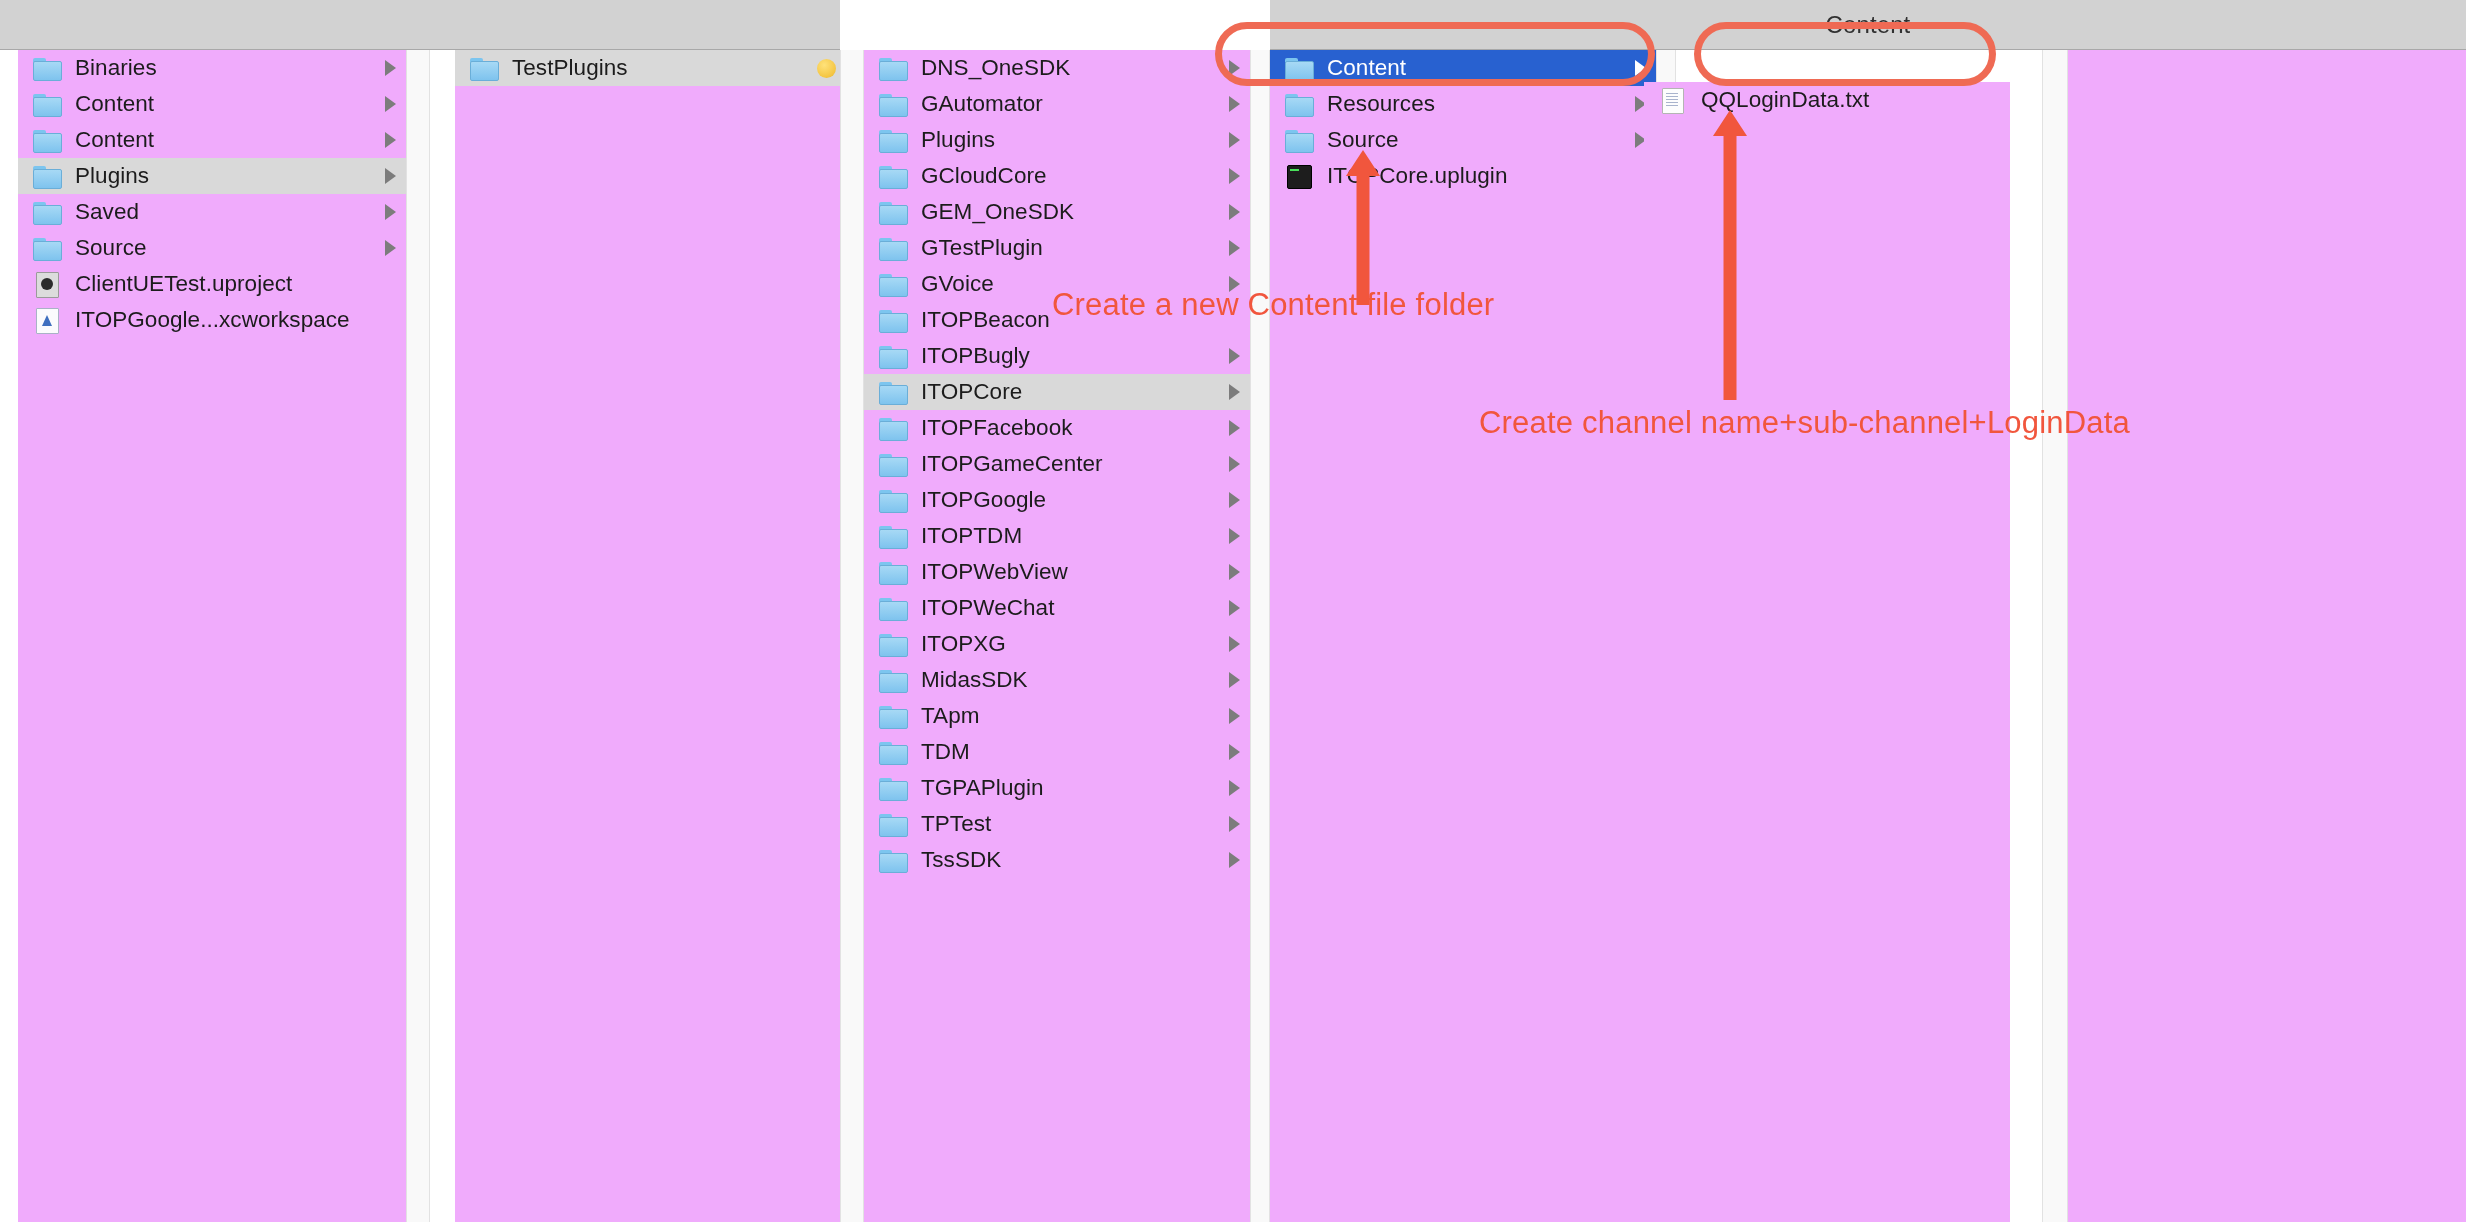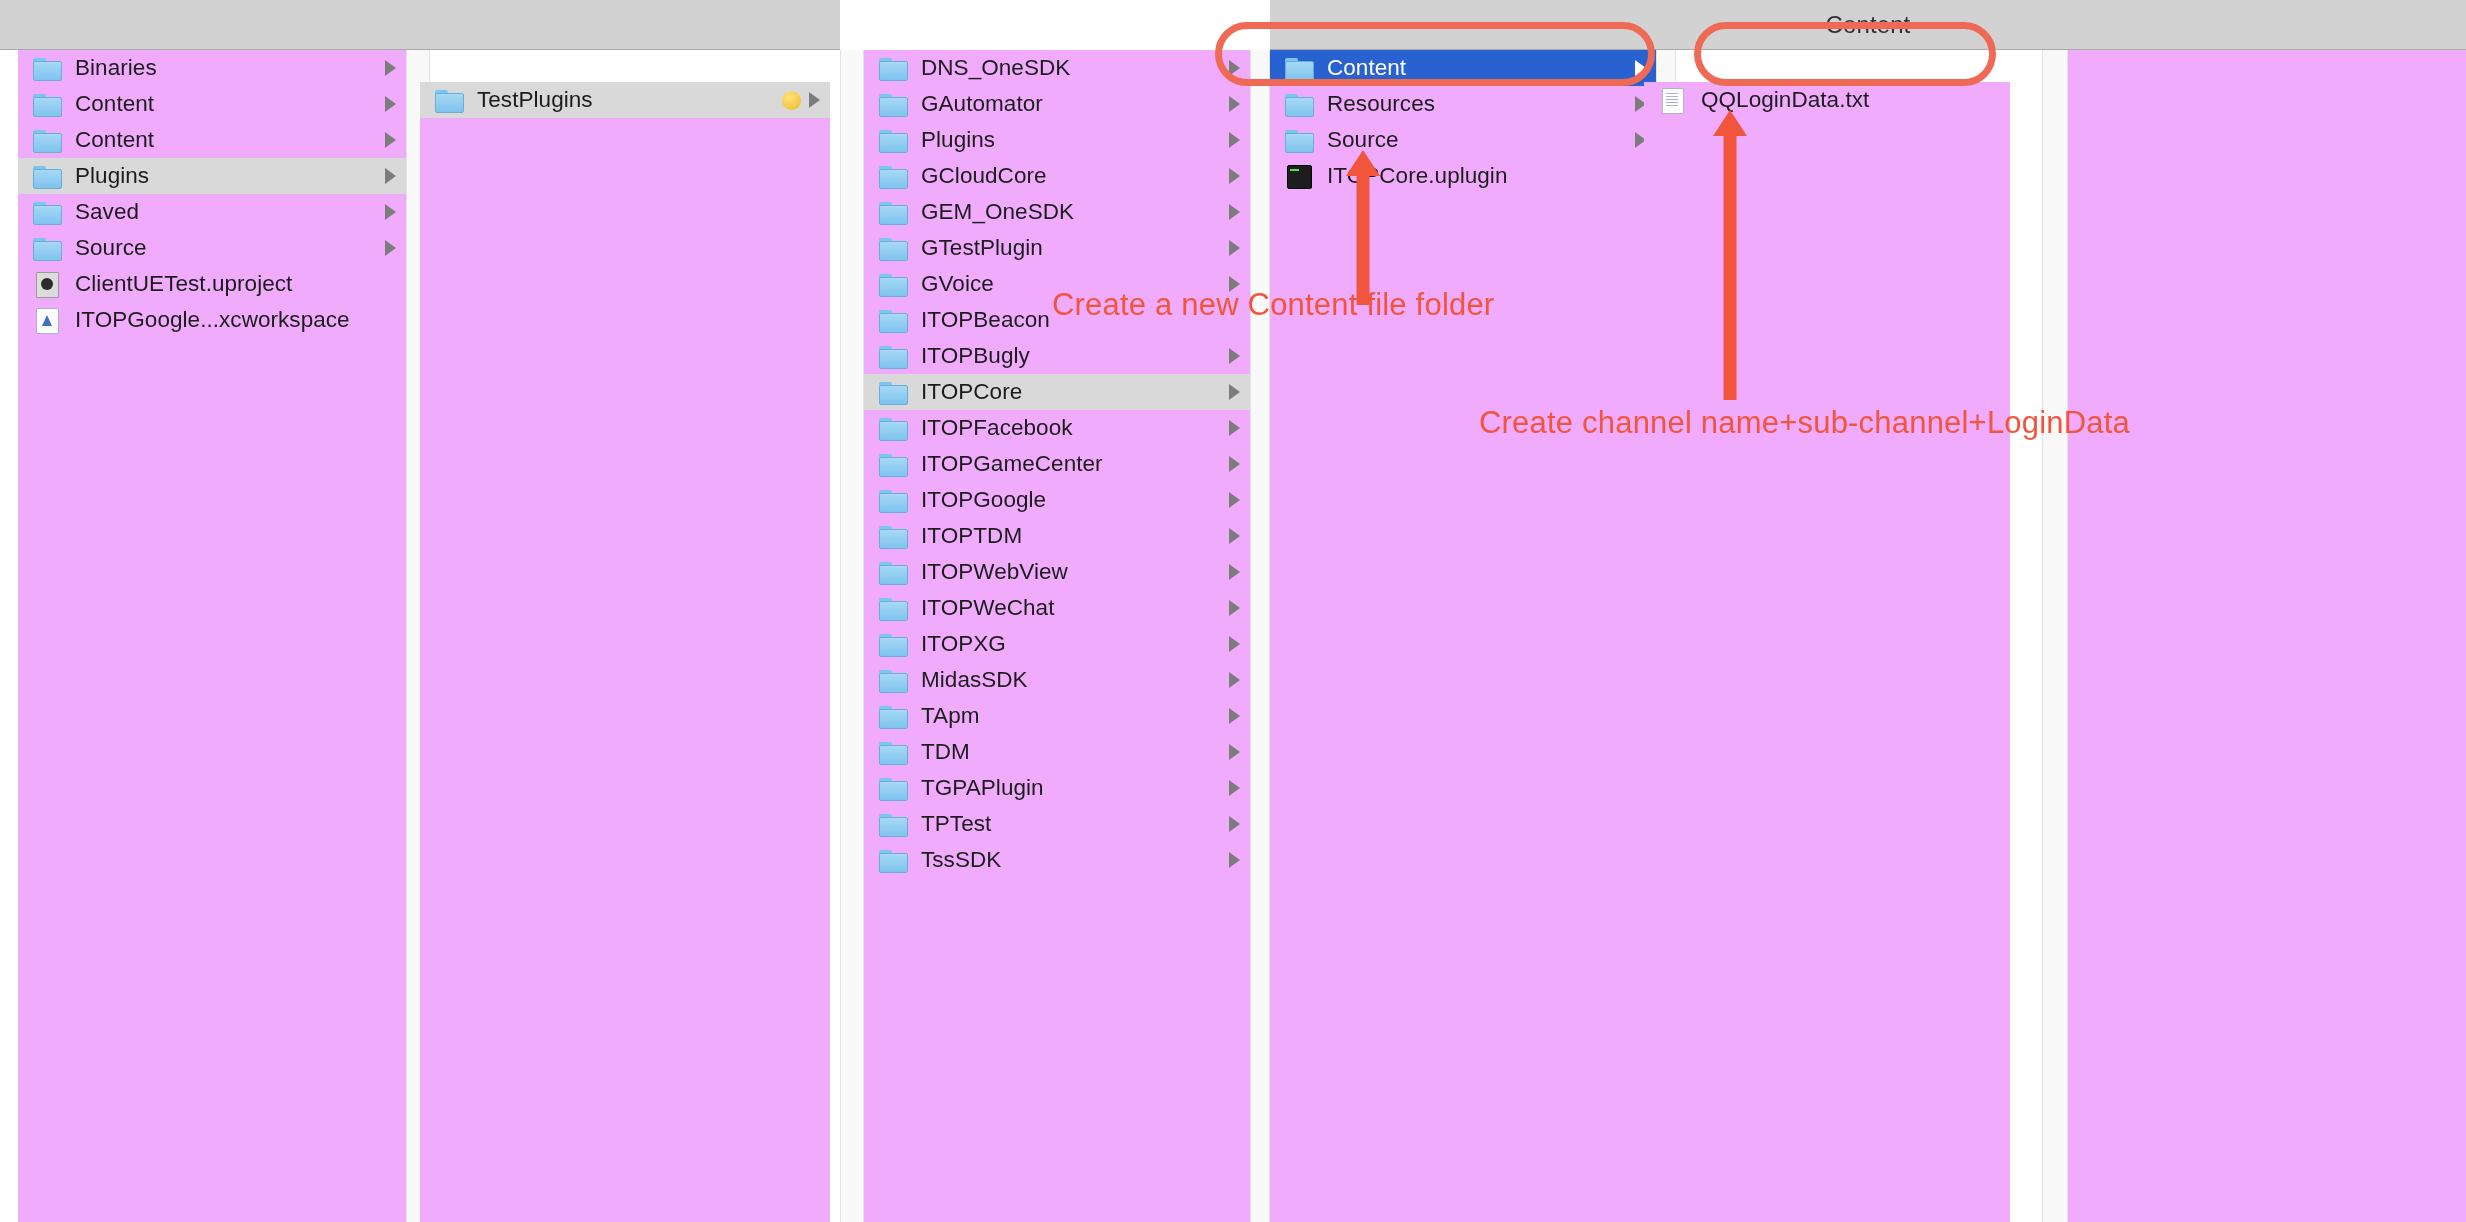--- a/index.html
+++ b/index.html
@@ -39,21 +39,21 @@
   .gutter {
     position: absolute; top: 50px; bottom: 0;
     background: #f9f9f9;
     border-left: 1px solid #e2e2e2;
     border-right: 1px solid #e2e2e2;
   }
 
   
   .col-1    { left: 18px;   width: 388px; }
   .gut-1    { left: 406px;  width: 24px; }
-  .col-2    { left: 420px;  width: 410px; margin-top: 32px; }
+  .col-2    { left: 455px;  width: 410px; }
   .gut-2    { left: 840px;  width: 24px; }
   .col-3    { left: 864px;  width: 386px; }
   .gut-3    { left: 1250px; width: 20px; }
   .col-4    { left: 1270px; width: 386px; }
   .gut-4    { left: 1656px; width: 20px; }
   .col-5    { left: 1644px; width: 366px; margin-top: 32px; }
   .gut-5    { left: 2042px; width: 26px; }
   .col-6    { left: 2068px; width: 398px; }
 
   

